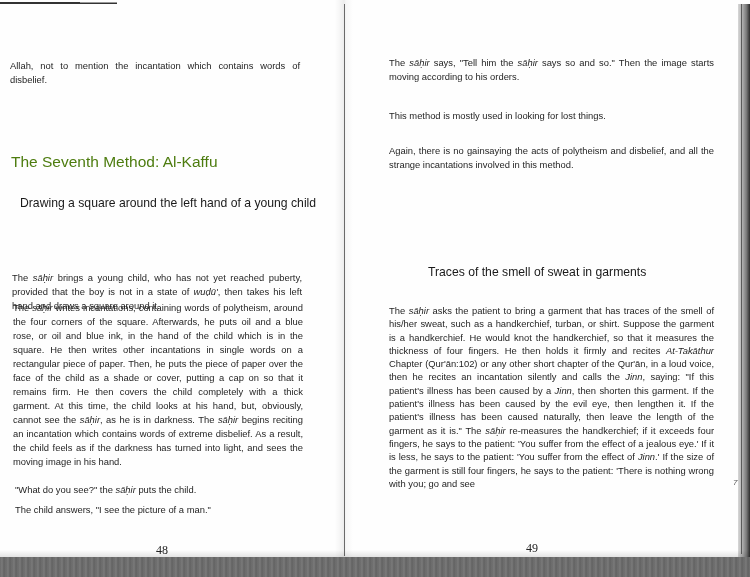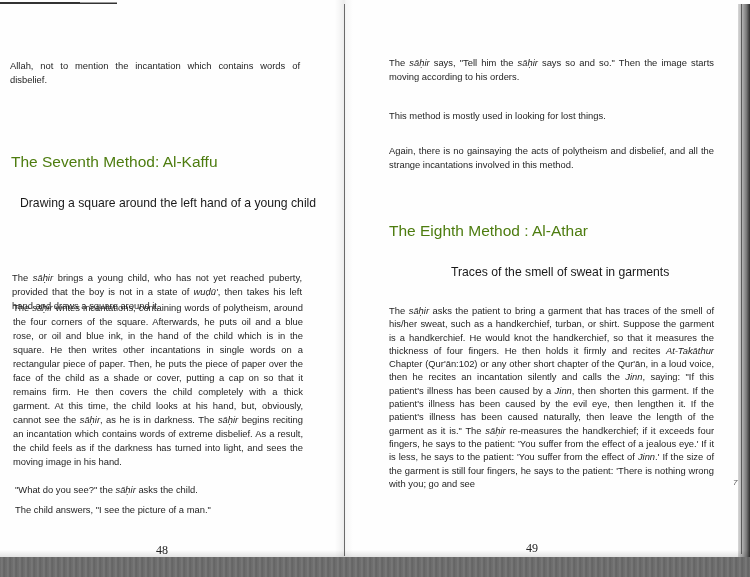--- a/index.html
+++ b/index.html
@@ -66,40 +66,39 @@
 
   <div class="block" style="left:12px; top:223px; width:290px;margin-top:48px;">
     <p><span>The </span><i>sāḥir</i><span> brings a young child, who has not yet reached puberty, provided that the boy is not in a state of </span><i>wuḍū'</i><span>, then takes his left hand and draws a square around it.</span></p>
   </div>
 
   <div class="block" style="left:13px; top:301px; width:290px;">
     <p><span>The </span><i>sāḥir</i><span> writes incantations, containing words of polytheism, around the four corners of the square.  Afterwards, he puts oil and a blue rose, or oil and blue ink, in the hand of the child which is in the square.  He then writes other incantations in single words on a rectangular piece of paper.  Then, he puts the piece of paper over the face of the child as a shade or cover, putting a cap on so that it remains firm.  He then covers the child completely with a thick garment.  At this time, the child looks at his hand, but, obviously, cannot see the </span><i>sāḥir</i><span>, as he is in darkness.  The </span><i>sāḥir</i><span> begins reciting an incantation which contains words of extreme disbelief.  As a result, the child feels as if the darkness has turned into light, and sees the moving image in his hand.</span></p>
   </div>
 
   <div class="block" style="left:15px; top:483px; width:290px;">
-    <p><span>"What do you see?" the </span><i>sāḥir</i><span> asks the child.</span></p>
+    <p><span>"What do you see?" the </span><i>sāḥir</i><span> puts the child.</span></p>
   </div>
   <div class="block" style="left:15px; top:503px; width:290px;">
     <p><span>The child answers, "I see the picture of a man."</span></p>
   </div>
 
   <div class="pagenum" style="left:156px; top:522px;">48</div>
 
   <div class="block" style="left:389px; top:56px; width:325px;">
     <p><span>The </span><i>sāḥir</i><span> says, "Tell him the </span><i>sāḥir</i><span> says so and so."  Then the image starts moving according to his orders.</span></p>
   </div>
   <div class="block" style="left:389px; top:144px; width:325px;">
     <p><span>Again, there is no gainsaying the acts of polytheism and disbelief, and all the strange incantations involved in this method.</span></p>
   </div>
   <div class="block" style="left:389px; top:109px; width:325px;">
     <p><span>This method is mostly used in looking for lost things.</span></p>
   </div>
 
-  <div class="h2" style="left:389px; top:222px;">The Eighth Method : Al-Athar</div>
-  <div class="h3" style="left:428px; top:264px;margin-left:23px;">Traces of the smell of sweat in garments</div>
+  <div class="h3" style="left:428px; top:264px;">Traces of the smell of sweat in garments</div>
 
   <div class="block" style="left:389px; top:304px; width:325px; line-height:13.3px;">
     <p><span>The </span><i>sāḥir</i><span> asks the patient to bring a garment that has traces of the smell of his/her sweat, such as a handkerchief, turban, or shirt.  Suppose the garment is a handkerchief.  He would knot the handkerchief, so that it measures the thickness of four fingers.  He then holds it firmly and recites </span><i>At-Takāthur</i><span> Chapter (Qur'ān:102) or any other short chapter of the Qur'ān, in a loud voice, then he recites an incantation silently and calls the </span><i>Jinn</i><span>, saying: "If this patient's illness has been caused by a </span><i>Jinn</i><span>, then shorten this garment.  If the patient's illness has been caused by the evil eye, then lengthen it.  If the patient's illness has been caused naturally, then leave the length of the garment as it is."  The </span><i>sāḥir</i><span> re-measures the handkerchief; if it exceeds four fingers, he says to the patient: 'You suffer from the effect of a jealous eye.'  If it is less, he says to the patient: 'You suffer from the effect of </span><i>Jinn</i><span>.'  If the size of the garment is still four fingers, he says to the patient: 'There is nothing wrong with you; go and see</span></p>
   </div>
 
   <div class="margin-mark" style="left:733px; top:478px;">7</div>
 
   <div class="pagenum" style="left:526px; top:520px;">49</div>
 </div>
 

